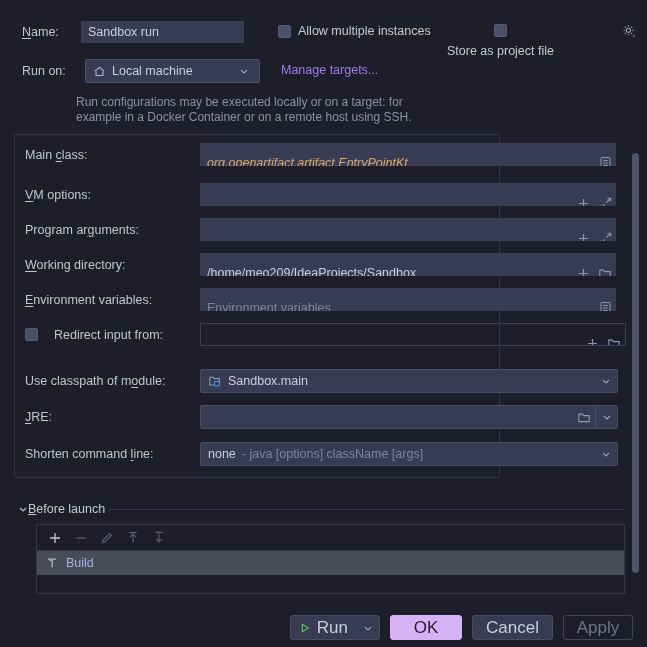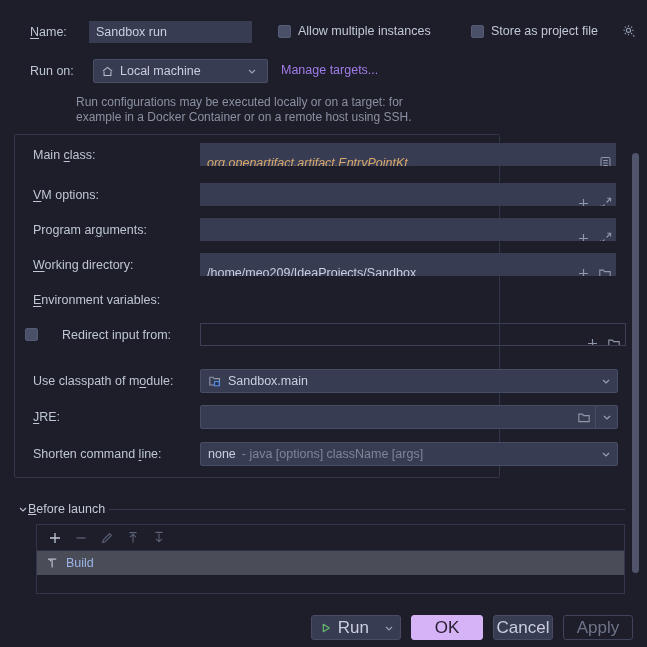--- a/index.html
+++ b/index.html
@@ -17,21 +17,21 @@
 
   #root {
     position: relative;
     width: 647px;
     height: 647px;
     background: #1d1e29;
   }
 
   
   .row { display: flex; align-items: center; }
-  .lbl { color: #bfc6d4; white-space: nowrap; margin-left: 8px; }
+  .lbl { color: #bfc6d4; white-space: nowrap; }
   .lbl u { text-decoration: underline; text-underline-offset: 2px; }
 
   
   .header {
     position: absolute; left: 0; top: 0; width: 647px; height: 130px;
     background: #1d1e29;
   }
   .name-row { position: absolute; left: 22px; top: 21px; }
   .name-label { width: 59px; }
   .name-input {
@@ -47,21 +47,21 @@
   .cbwrap { position: absolute; display: flex; align-items: center; gap: 7px; }
   .cb {
     width: 13px; height: 13px;
     background: #4b5069;
     border: 1px solid #555b76;
     border-radius: 2px;
     flex: none;
   }
   .cb-label { color: #c3c9d8; }
   .cb-allow { left: 278px; top: 24px; }
-  .cb-store { left: 471px; top: 24px; }
+  .cb-store { left: 447px; top: 24px; flex-direction: column; }
 
   .gear-btn {
     position: absolute; left: 620px; top: 22px;
     width: 18px; height: 18px;
     display: flex; align-items: center; justify-content: center;
   }
 
   .runon-row { position: absolute; left: 22px; top: 59px; }
   .runon-label { width: 63px; }
   .combo-local {
@@ -225,21 +225,21 @@
   .btn-ok {
     background: #d6b3f7;
     color: #241d2e;
     width: 72px;
     border: 1px solid #d6b3f7;
   }
   .btn-cancel {
     background: #383c52;
     border: 1px solid #474c63;
     color: #c9cee0;
-    width: 60px;
+    width: 81px;
   }
   .btn-apply {
     background: transparent;
     border: 1px solid #3f4459;
     color: #6e7489;
     width: 70px;
   }
 
   
   .scroll-track {
@@ -383,20 +383,31 @@
         <span class="ficon">
           <svg width="14" height="13" viewBox="0 0 14 13" fill="none" stroke="#9097ab" stroke-width="1.1">
             <path d="M1.8 10.6V3.1h3.6l1.2 1.5h5.6v6z"></path>
           </svg>
         </span>
       </span>
     </div>
 
     <div class="frow" style="top:153px; height:23px;">
       <span class="lbl"><u>E</u>nvironment variables:</span>
+    </div>
+    <div class="field" style="top:153px; width:416px;">
+      <span class="txt ph">Environment variables</span>
+      <span class="ficons">
+        <span class="ficon">
+          <svg width="13" height="14" viewBox="0 0 13 14" fill="none" stroke="#9097ab" stroke-width="1">
+            <rect x="2" y="1.5" width="9" height="11" rx="1"></rect>
+            <path d="M4.2 4.5h4.6M4.2 7h4.6M4.2 9.5h4.6"></path>
+          </svg>
+        </span>
+      </span>
     </div>
 
     <div class="frow" style="top:188px; height:23px;">
       <span class="cb" style="margin-left:10px;"></span>
       <span class="lbl" style="padding-left:16px;">Redirect input from:</span>
     </div>
     <div class="field bordered" style="top:188px; left:185px; width:426px;">
       <span class="txt"></span>
       <span class="ficons">
         <span class="ficon">

